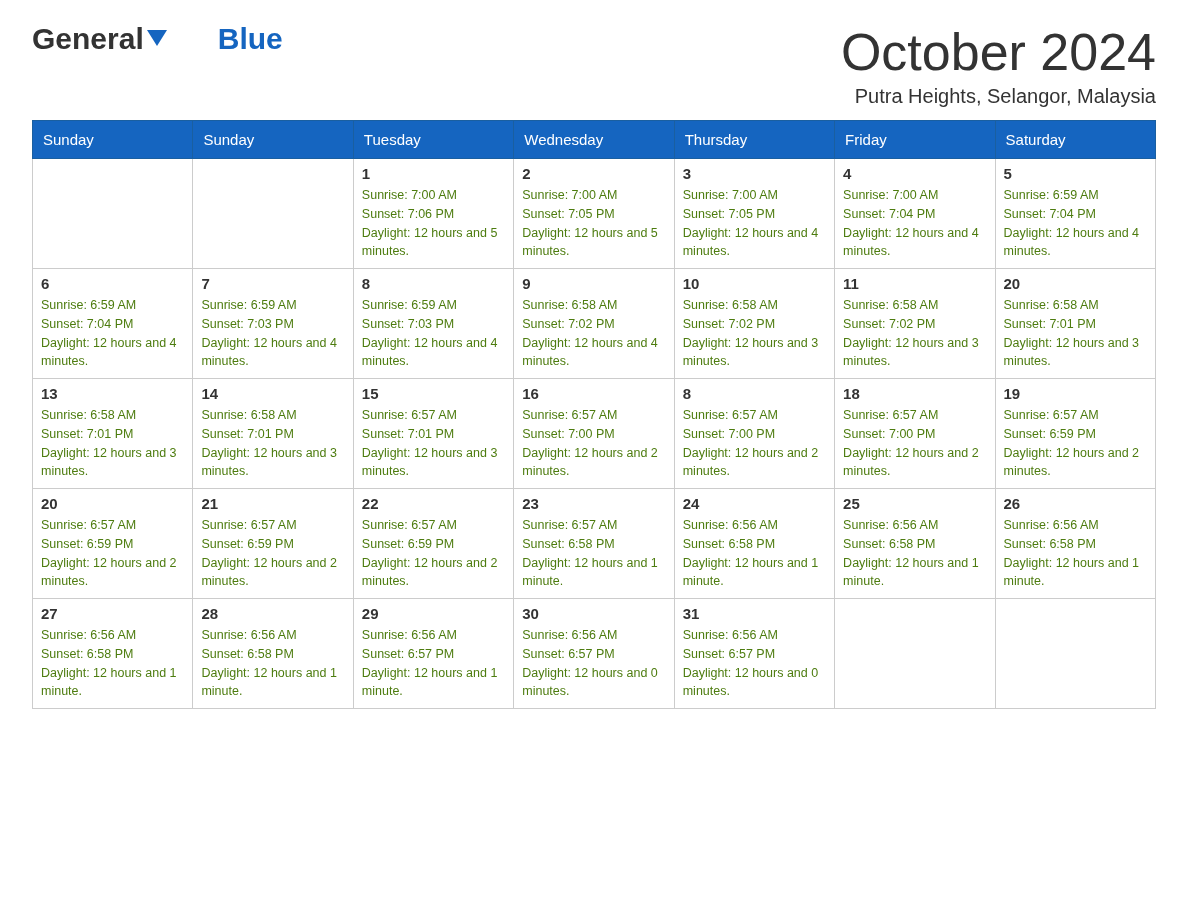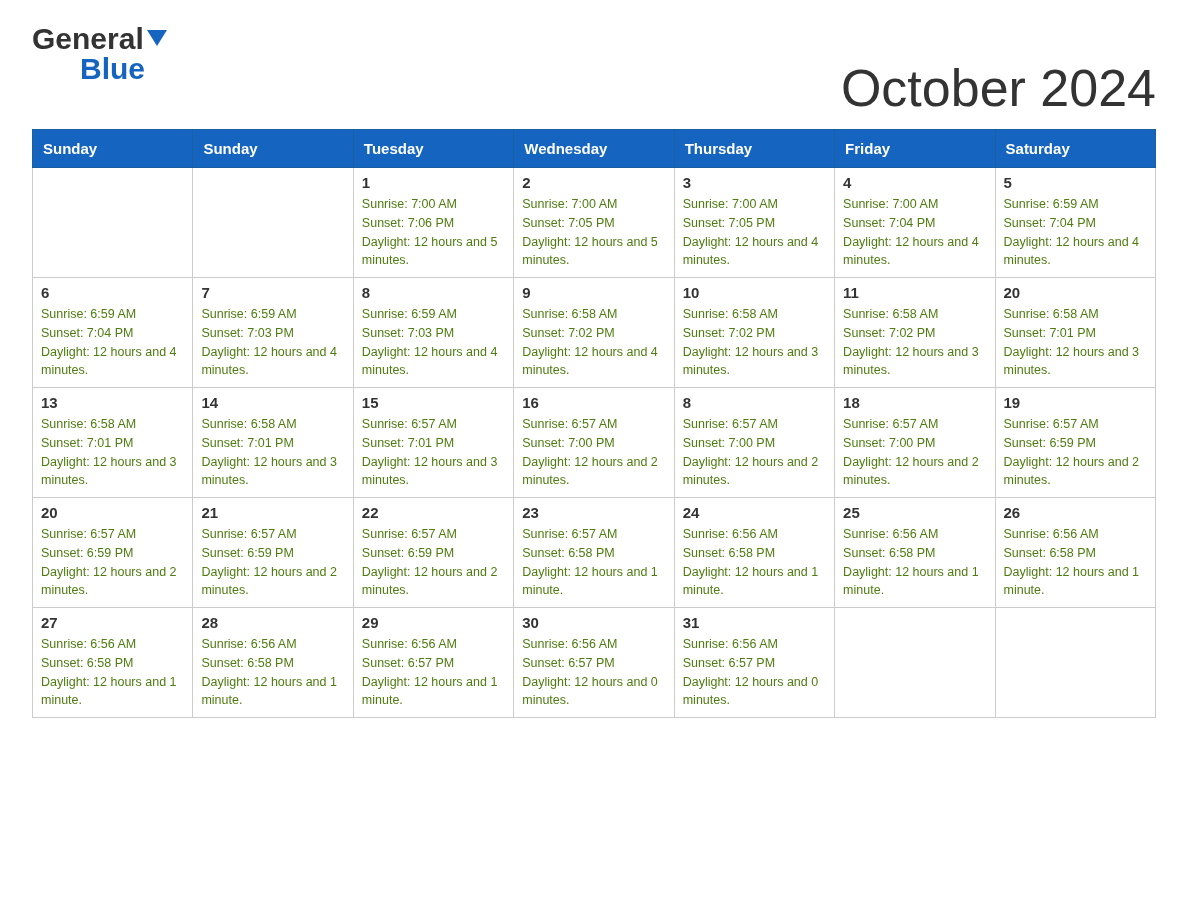--- a/index.html
+++ b/index.html
@@ -17,38 +17,37 @@
       margin-bottom: 8px;
     }
     .title-area {
       text-align: right;
     }
     .month-title {
       font-size: 52px;
       font-weight: normal;
       color: #333;
       line-height: 1.1;
-      margin-top: 36px;
     }
     .location-title {
       font-size: 20px;
       color: #333;
       margin-top: 4px;
     }
     .calendar {
       width: 100%;
       border-collapse: collapse;
       border: 1px solid #bbb;
       margin-top: 12px;
     }
     .calendar th {
       background: #1565c0;
       color: #fff;
       font-size: 15px;
-      font-weight: bold;
+      font-weight: normal;
       padding: 10px 10px;
       text-align: left;
       border: 1px solid #1a5fa0;
     }
     .calendar td {
       border: 1px solid #ccc;
       vertical-align: top;
       padding: 6px 8px;
       width: 14.28%;
       height: 110px;
@@ -62,21 +61,21 @@
     .day-info {
       font-size: 12.5px;
       color: #4d7c0f;
       line-height: 1.5;
     }
     .empty-cell {
       background: #fff;
     }
     .logo-wrapper {
       display: flex;
-      flex-direction: column;
+      flex-direction: row;
     }
     .logo-row1 {
       display: flex;
       align-items: center;
       font-size: 30px;
       font-weight: bold;
       color: #333;
       line-height: 1;
     }
     .logo-row2 {
@@ -104,20 +103,21 @@
 <div class="header">
   <div class="logo-wrapper">
     <div class="logo-row1">
       <span>General</span>
         <span class="triangle-icon"></span>
     </div>
     <div class="logo-row2">Blue</div>
   </div>
   <div class="title-area">
     <div class="month-title">October 2024</div>
+    <div class="location-title">Putra Heights, Selangor, Malaysia</div>
   </div>
 </div>
 
 <table class="calendar">
   <thead>
     <tr>
     <th>Sunday</th>
         <th>Sunday</th>
         <th>Tuesday</th>
         <th>Wednesday</th>

